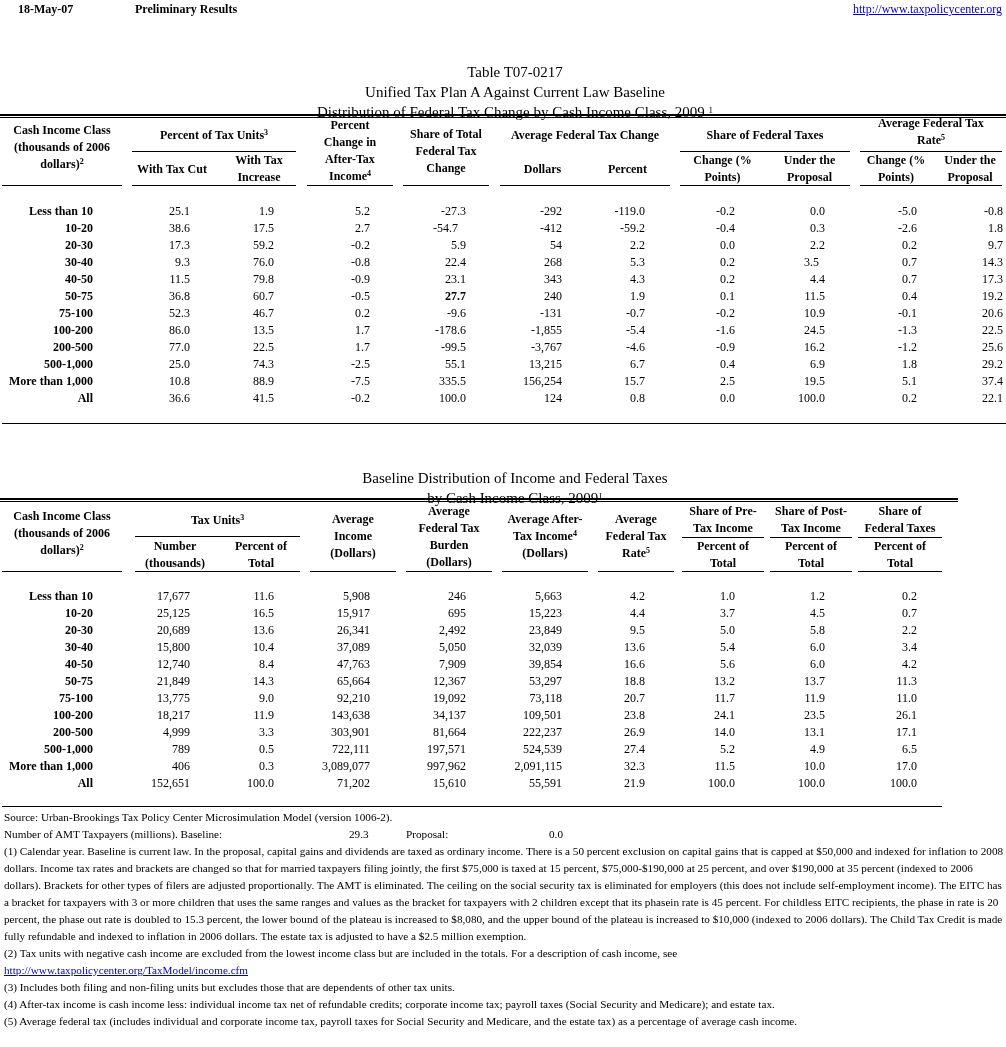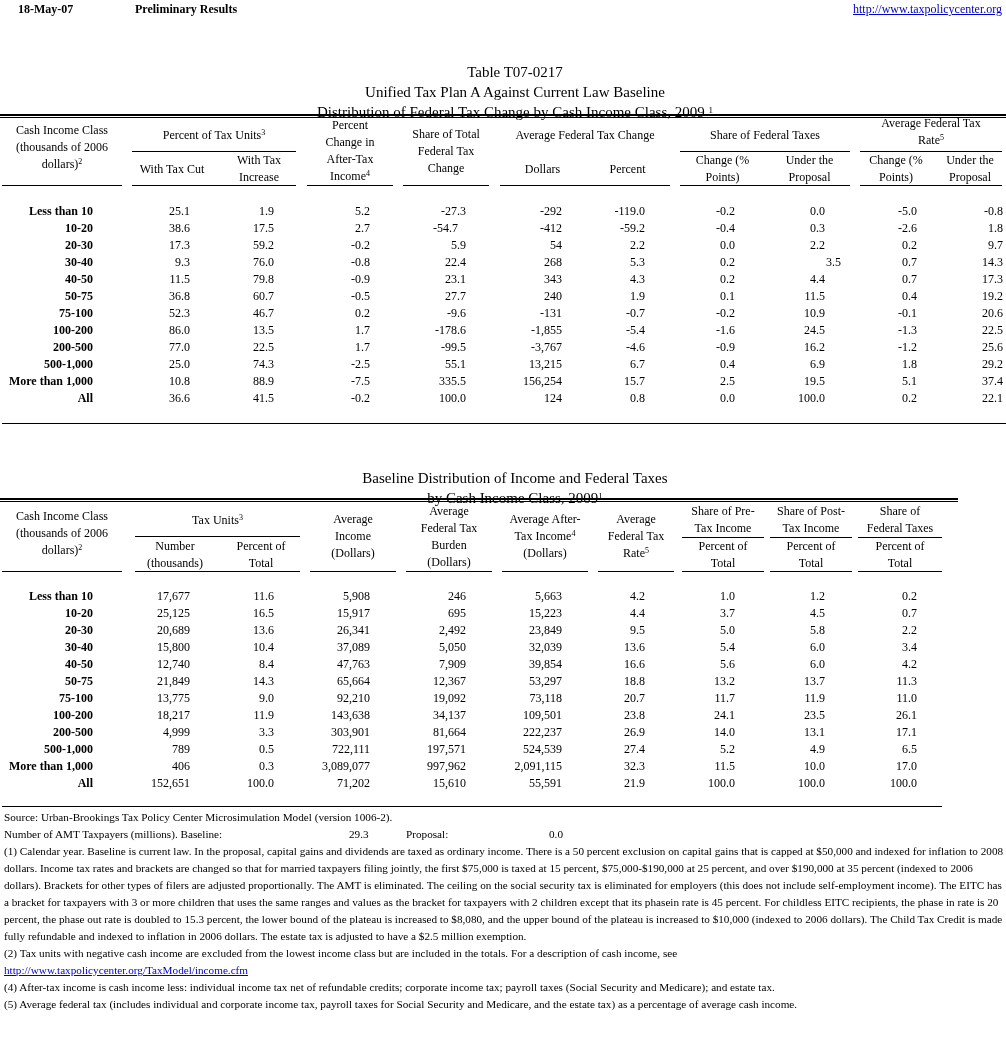--- a/index.html
+++ b/index.html
@@ -12,21 +12,21 @@
   .topbar .date { position: absolute; left: 18px; font-weight: bold; }
   .topbar .prelim { position: absolute; left: 135px; font-weight: bold; }
   .topbar .link { position: absolute; right: 4px; color: #0000cc; text-decoration: underline; }
 
   .title { left: 12px; width: 1006px; text-align: center; font-size: 15px; line-height: 20px; margin-top: 25px; }
   .title sup { font-size: 9px; vertical-align: top; position: relative; top: -2px; }
 
   .dbl { left: 0; height: 4px; border-top: 2px solid #000; border-bottom: 1px solid #000; box-sizing: border-box; }
   .rule { height: 0; border-top: 1px solid #000; }
 
-  .hdr { font-weight: normal; font-size: 12px; text-align: center; line-height: 17px; }
+  .hdr { font-weight: bold; font-size: 12px; text-align: center; line-height: 17px; }
   .hdr sup { font-size: 8px; vertical-align: top; position: relative; top: -3px; }
 
   .row { left: 0; height: 16px; width: 1006px; font-size: 12px; }
   .row span { position: absolute; text-align: right; top: 0; white-space: nowrap; }
   .row .lbl { font-weight: bold; left: 0; width: 93px; }
 
   .notes { left: 4px; width: 1000px; font-size: 11.2px; line-height: 17px; }
   .notes p { margin: 0; }
   .notes a { color: #0000cc; text-decoration: underline; }
   .amt span.v { position: absolute; }
@@ -155,21 +155,21 @@
     </div>
     <div class="abs row" style="top: 255px;">
       <span class="lbl">30-40</span>
       <span style="right: 816px;">9.3</span>
       <span style="right: 732px;">76.0</span>
       <span style="right: 636px;">-0.8</span>
       <span style="right: 540px;">22.4</span>
       <span style="right: 444px;">268</span>
       <span style="right: 361px;">5.3</span>
       <span style="right: 271px;">0.2</span>
-      <span style="right: 165px; text-align: right;">3.5</span>
+      <span style="right: 187px; text-align: right;">3.5</span>
       <span style="right: 89px;">0.7</span>
       <span style="right: 3px;">14.3</span>
     </div>
     <div class="abs row" style="top: 272px;">
       <span class="lbl">40-50</span>
       <span style="right: 816px;">11.5</span>
       <span style="right: 732px;">79.8</span>
       <span style="right: 636px;">-0.9</span>
       <span style="right: 540px;">23.1</span>
       <span style="right: 444px;">343</span>
@@ -177,21 +177,21 @@
       <span style="right: 271px;">0.2</span>
       <span style="right: 181px;">4.4</span>
       <span style="right: 89px;">0.7</span>
       <span style="right: 3px;">17.3</span>
     </div>
     <div class="abs row" style="top: 289px;">
       <span class="lbl">50-75</span>
       <span style="right: 816px;">36.8</span>
       <span style="right: 732px;">60.7</span>
       <span style="right: 636px;">-0.5</span>
-      <span style="right: 540px;">27.7</span>
+      <span style="right: 540px; font-weight: bold;">27.7</span>
       <span style="right: 444px;">240</span>
       <span style="right: 361px;">1.9</span>
       <span style="right: 271px;">0.1</span>
       <span style="right: 181px;">11.5</span>
       <span style="right: 89px;">0.4</span>
       <span style="right: 3px;">19.2</span>
     </div>
     <div class="abs row" style="top: 306px;">
       <span class="lbl">75-100</span>
       <span style="right: 816px;">52.3</span>
@@ -517,15 +517,16 @@
   <p>Source: Urban-Brookings Tax Policy Center Microsimulation Model (version 1006-2).</p>
   <p class="amt" style="position:relative; height:17px;">
     <span>Number of AMT Taxpayers (millions).  Baseline:</span>
     <span class="v" style="left:345px;">29.3</span>
     <span class="v" style="left:402px;">Proposal:</span>
     <span class="v" style="left:545px;">0.0</span>
   </p>
   <p>(1) Calendar year.  Baseline is current law.  In the proposal, capital gains and dividends are taxed as ordinary income.  There is a 50 percent exclusion on capital gains that is capped at $50,000 and indexed for inflation to 2008 dollars.  Income tax rates and brackets are changed so that for married taxpayers filing jointly, the first $75,000 is taxed at 15 percent, $75,000-$190,000 at 25 percent, and over $190,000 at 35 percent (indexed to 2006 dollars).  Brackets for other types of filers are adjusted proportionally.  The AMT is eliminated.  The ceiling on the social security tax is eliminated for employers (this does not include self-employment income).  The EITC has a bracket for taxpayers with 3 or more children that uses the same ranges and values as the bracket for taxpayers with 2 children except that its phasein rate is 45 percent.  For childless EITC recipients, the phase in rate is 20 percent, the phase out rate is doubled to 15.3 percent, the lower bound of the plateau is increased to $8,080, and the upper bound of the plateau is increased to $10,000 (indexed to 2006 dollars).  The Child Tax Credit is made fully refundable and indexed to inflation in 2006 dollars.  The estate tax is adjusted to have a $2.5 million exemption.</p>
   <p>(2) Tax units with negative cash income are excluded from the lowest income class but are included in the totals. For a description of cash income, see</p>
   <p><a>http://www.taxpolicycenter.org/TaxModel/income.cfm</a></p>
+  <p>(3) Includes both filing and non-filing units but excludes those that are dependents of other tax units.</p>
   <p>(4) After-tax income is cash income less: individual income tax net of refundable credits; corporate income tax; payroll taxes (Social Security and Medicare); and estate tax.</p>
   <p>(5) Average federal tax (includes individual and corporate income tax, payroll taxes for Social Security and Medicare, and the estate tax) as a percentage of average cash income.</p>
 </div>
 
 </body></html>

